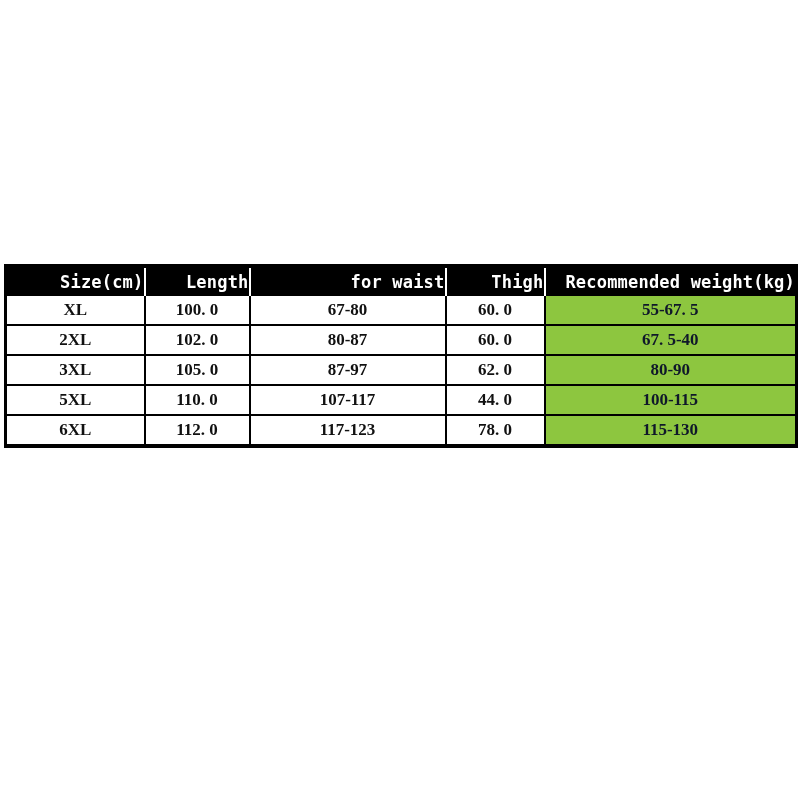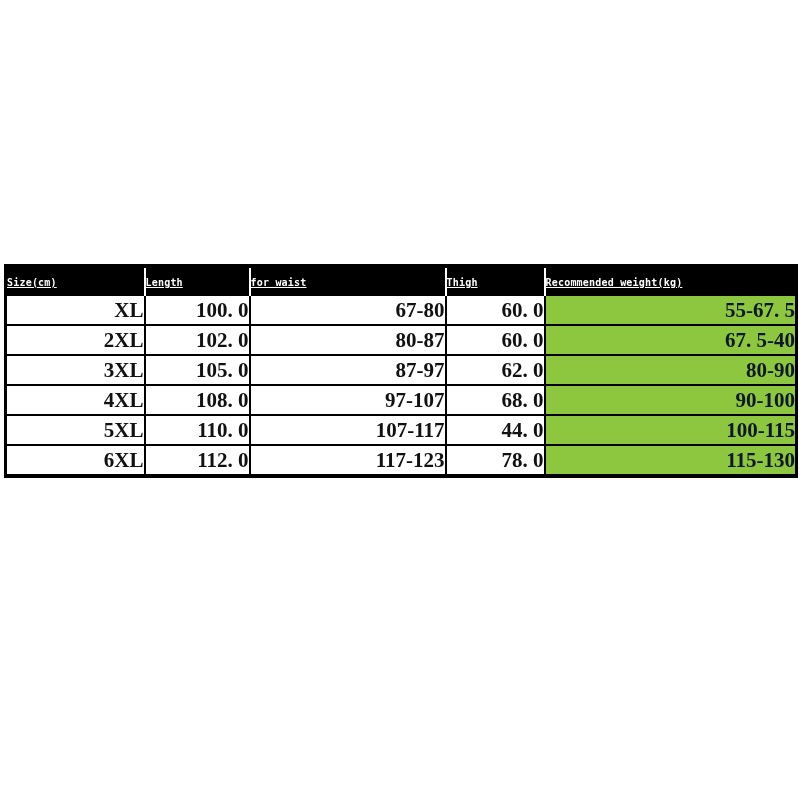--- a/index.html
+++ b/index.html
@@ -41,41 +41,40 @@
   thead tr.header-row {
     background: #000000;
   }
 
   thead th {
     height: 28px;
     padding: 0;
     color: #ffffff;
     background: #000000;
     font-family: "DejaVu Sans Mono", "Liberation Mono", monospace;
-    font-size: 10px;
+    font-size: 17px;
     font-weight: bold;
     letter-spacing: 0.2px;
-    text-align: left;
+    text-align: right;
     vertical-align: middle;
     border-right: 2px solid #ffffff;
     white-space: nowrap;
     overflow: hidden;
-    text-decoration: underline;
   }
   thead th:last-child { border-right: none; }
 
   tbody td {
     height: 28px;
     padding: 0;
     background: #ffffff;
     color: #111111;
     font-family: "Liberation Serif", "DejaVu Serif", serif;
-    font-size: 21px;
+    font-size: 17px;
     font-weight: bold;
-    text-align: right;
+    text-align: center;
     vertical-align: middle;
     border-top: 2px solid #000000;
     border-right: 2px solid #000000;
     white-space: nowrap;
     overflow: hidden;
   }
   tbody td:last-child { border-right: none; }
 
   tbody tr:first-child td { border-top: none; }
 
@@ -121,27 +120,20 @@
         <td class="weight-cell">67. 5-40</td>
       </tr>
       <tr>
         <td>3XL</td>
         <td>105. 0</td>
         <td>87-97</td>
         <td>62. 0</td>
         <td class="weight-cell">80-90</td>
       </tr>
       <tr>
-        <td>4XL</td>
-        <td>108. 0</td>
-        <td>97-107</td>
-        <td>68. 0</td>
-        <td class="weight-cell">90-100</td>
-      </tr>
-      <tr>
         <td>5XL</td>
         <td>110. 0</td>
         <td>107-117</td>
         <td>44. 0</td>
         <td class="weight-cell">100-115</td>
       </tr>
       <tr>
         <td>6XL</td>
         <td>112. 0</td>
         <td>117-123</td>

